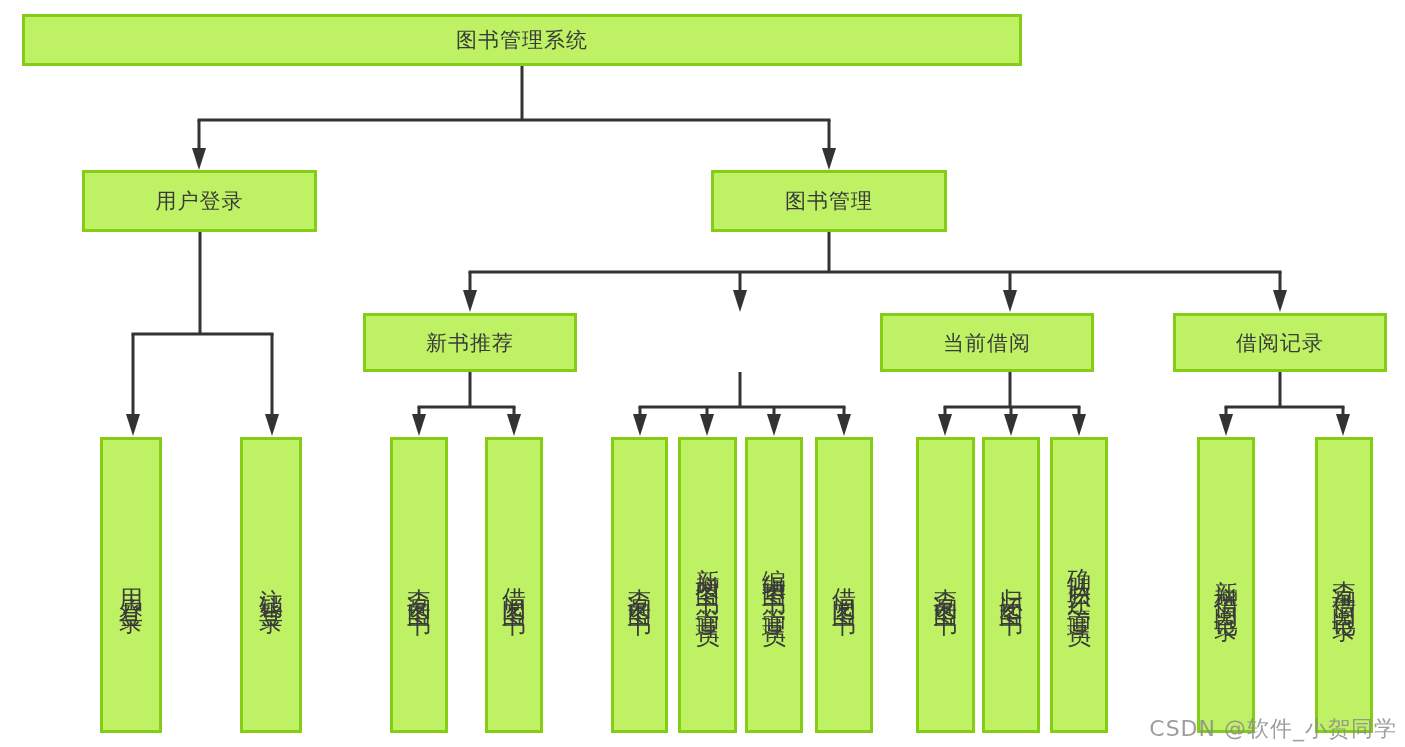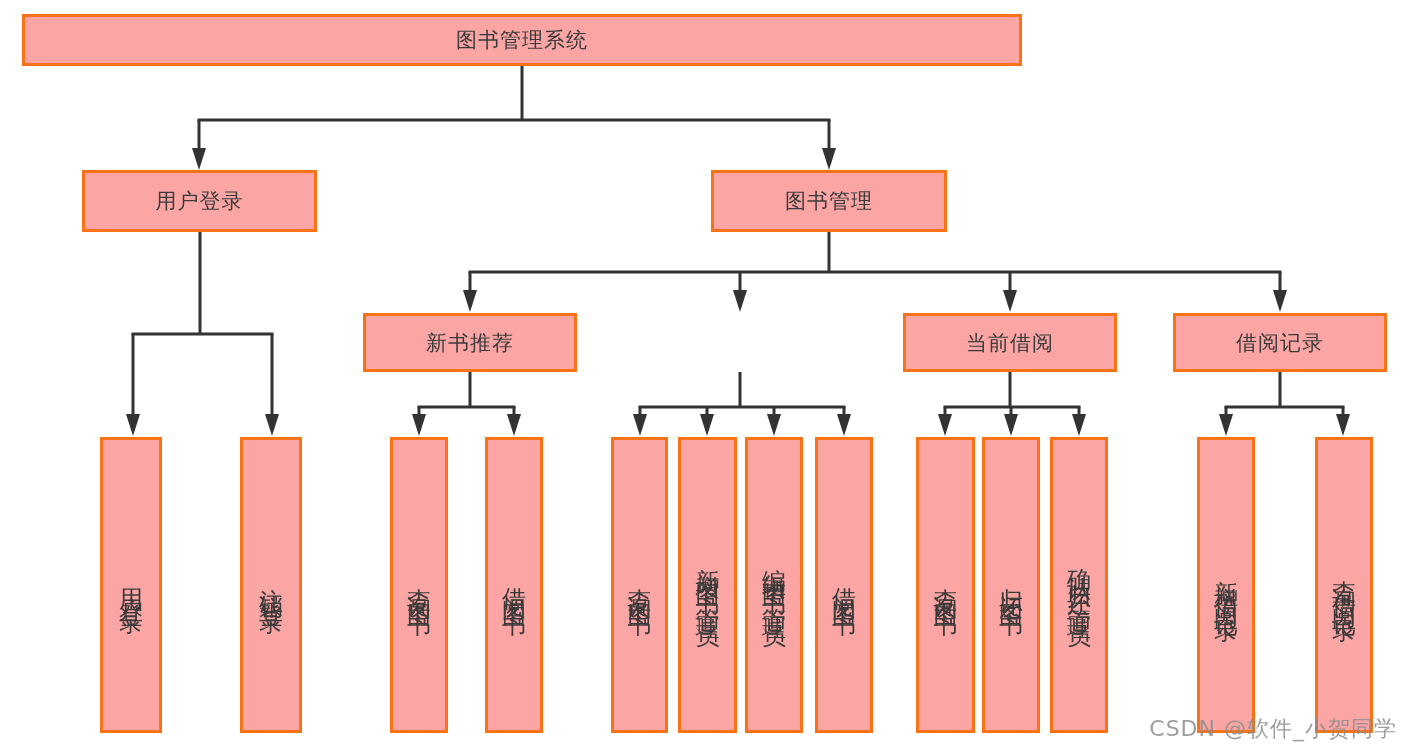--- a/index.html
+++ b/index.html
@@ -7,22 +7,22 @@
     position:relative;
     width:1405px;height:747px;
     background:#ffffff;
     font-family:"DejaVu Sans","Liberation Sans",sans-serif;
     overflow:hidden;
   }
   #wires{position:absolute;left:0;top:0;z-index:1;}
   .node{
     position:absolute;
     box-sizing:border-box;
-    background:#fca5a5;
-    border:3px solid #f97316;
+    background:#bef264;
+    border:3px solid #84cc16;
     display:flex;align-items:center;justify-content:center;
     color:#3a3a3a;
     z-index:2;
   }
   .h-node{font-size:21px;letter-spacing:1px;}
   .v-node{
     top:437px;height:296px;
   }
   .v-node .vtext{
     writing-mode:vertical-rl;
@@ -127,21 +127,21 @@
   <div class="node h-node" style="left:82px;top:170px;width:235px;height:62px;">
     <span>用户登录</span>
   </div>
   <div class="node h-node" style="left:363px;top:313px;width:214px;height:59px;">
     <span>新书推荐</span>
   </div>
 
   <div class="node h-node" style="left:711px;top:170px;width:236px;height:62px;">
     <span>图书管理</span>
   </div>
-  <div class="node h-node" style="left:903px;top:313px;width:214px;height:59px;">
+  <div class="node h-node" style="left:880px;top:313px;width:214px;height:59px;">
     <span>当前借阅</span>
   </div>
   <div class="node h-node" style="left:1173px;top:313px;width:214px;height:59px;">
     <span>借阅记录</span>
   </div>
 
   <div class="node v-node" style="left:100px;width:62px;">
     <span class="vtext">用户登录</span>
   </div>
   <div class="node v-node" style="left:240px;width:62px;">

